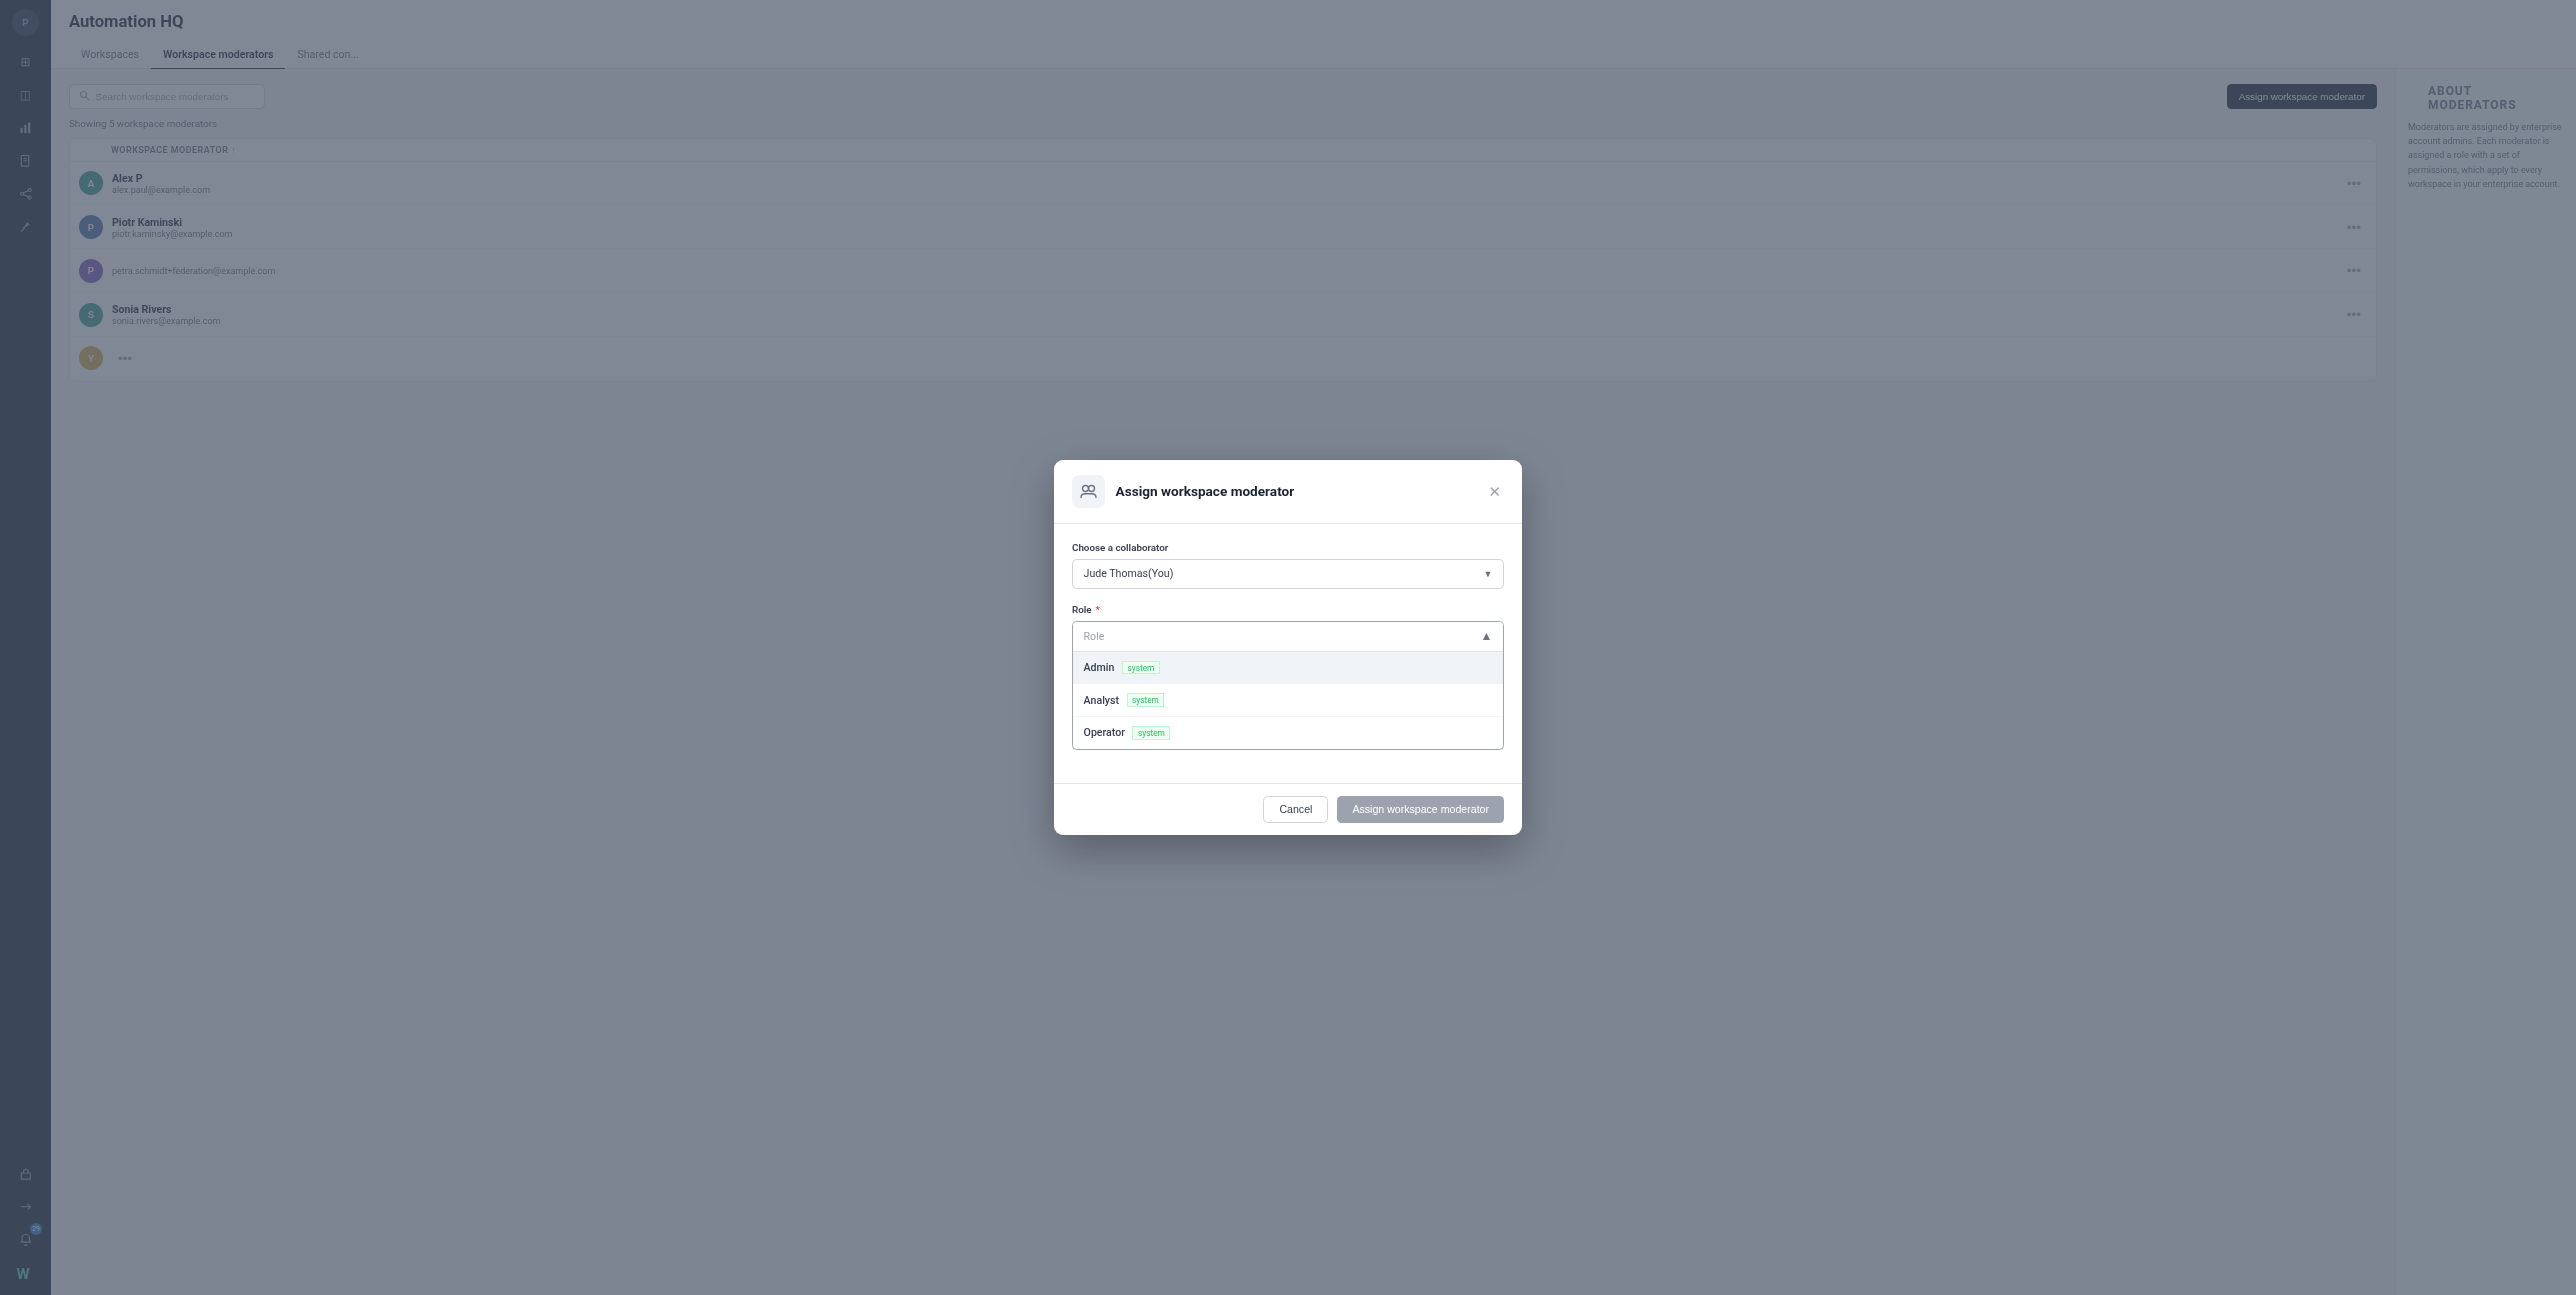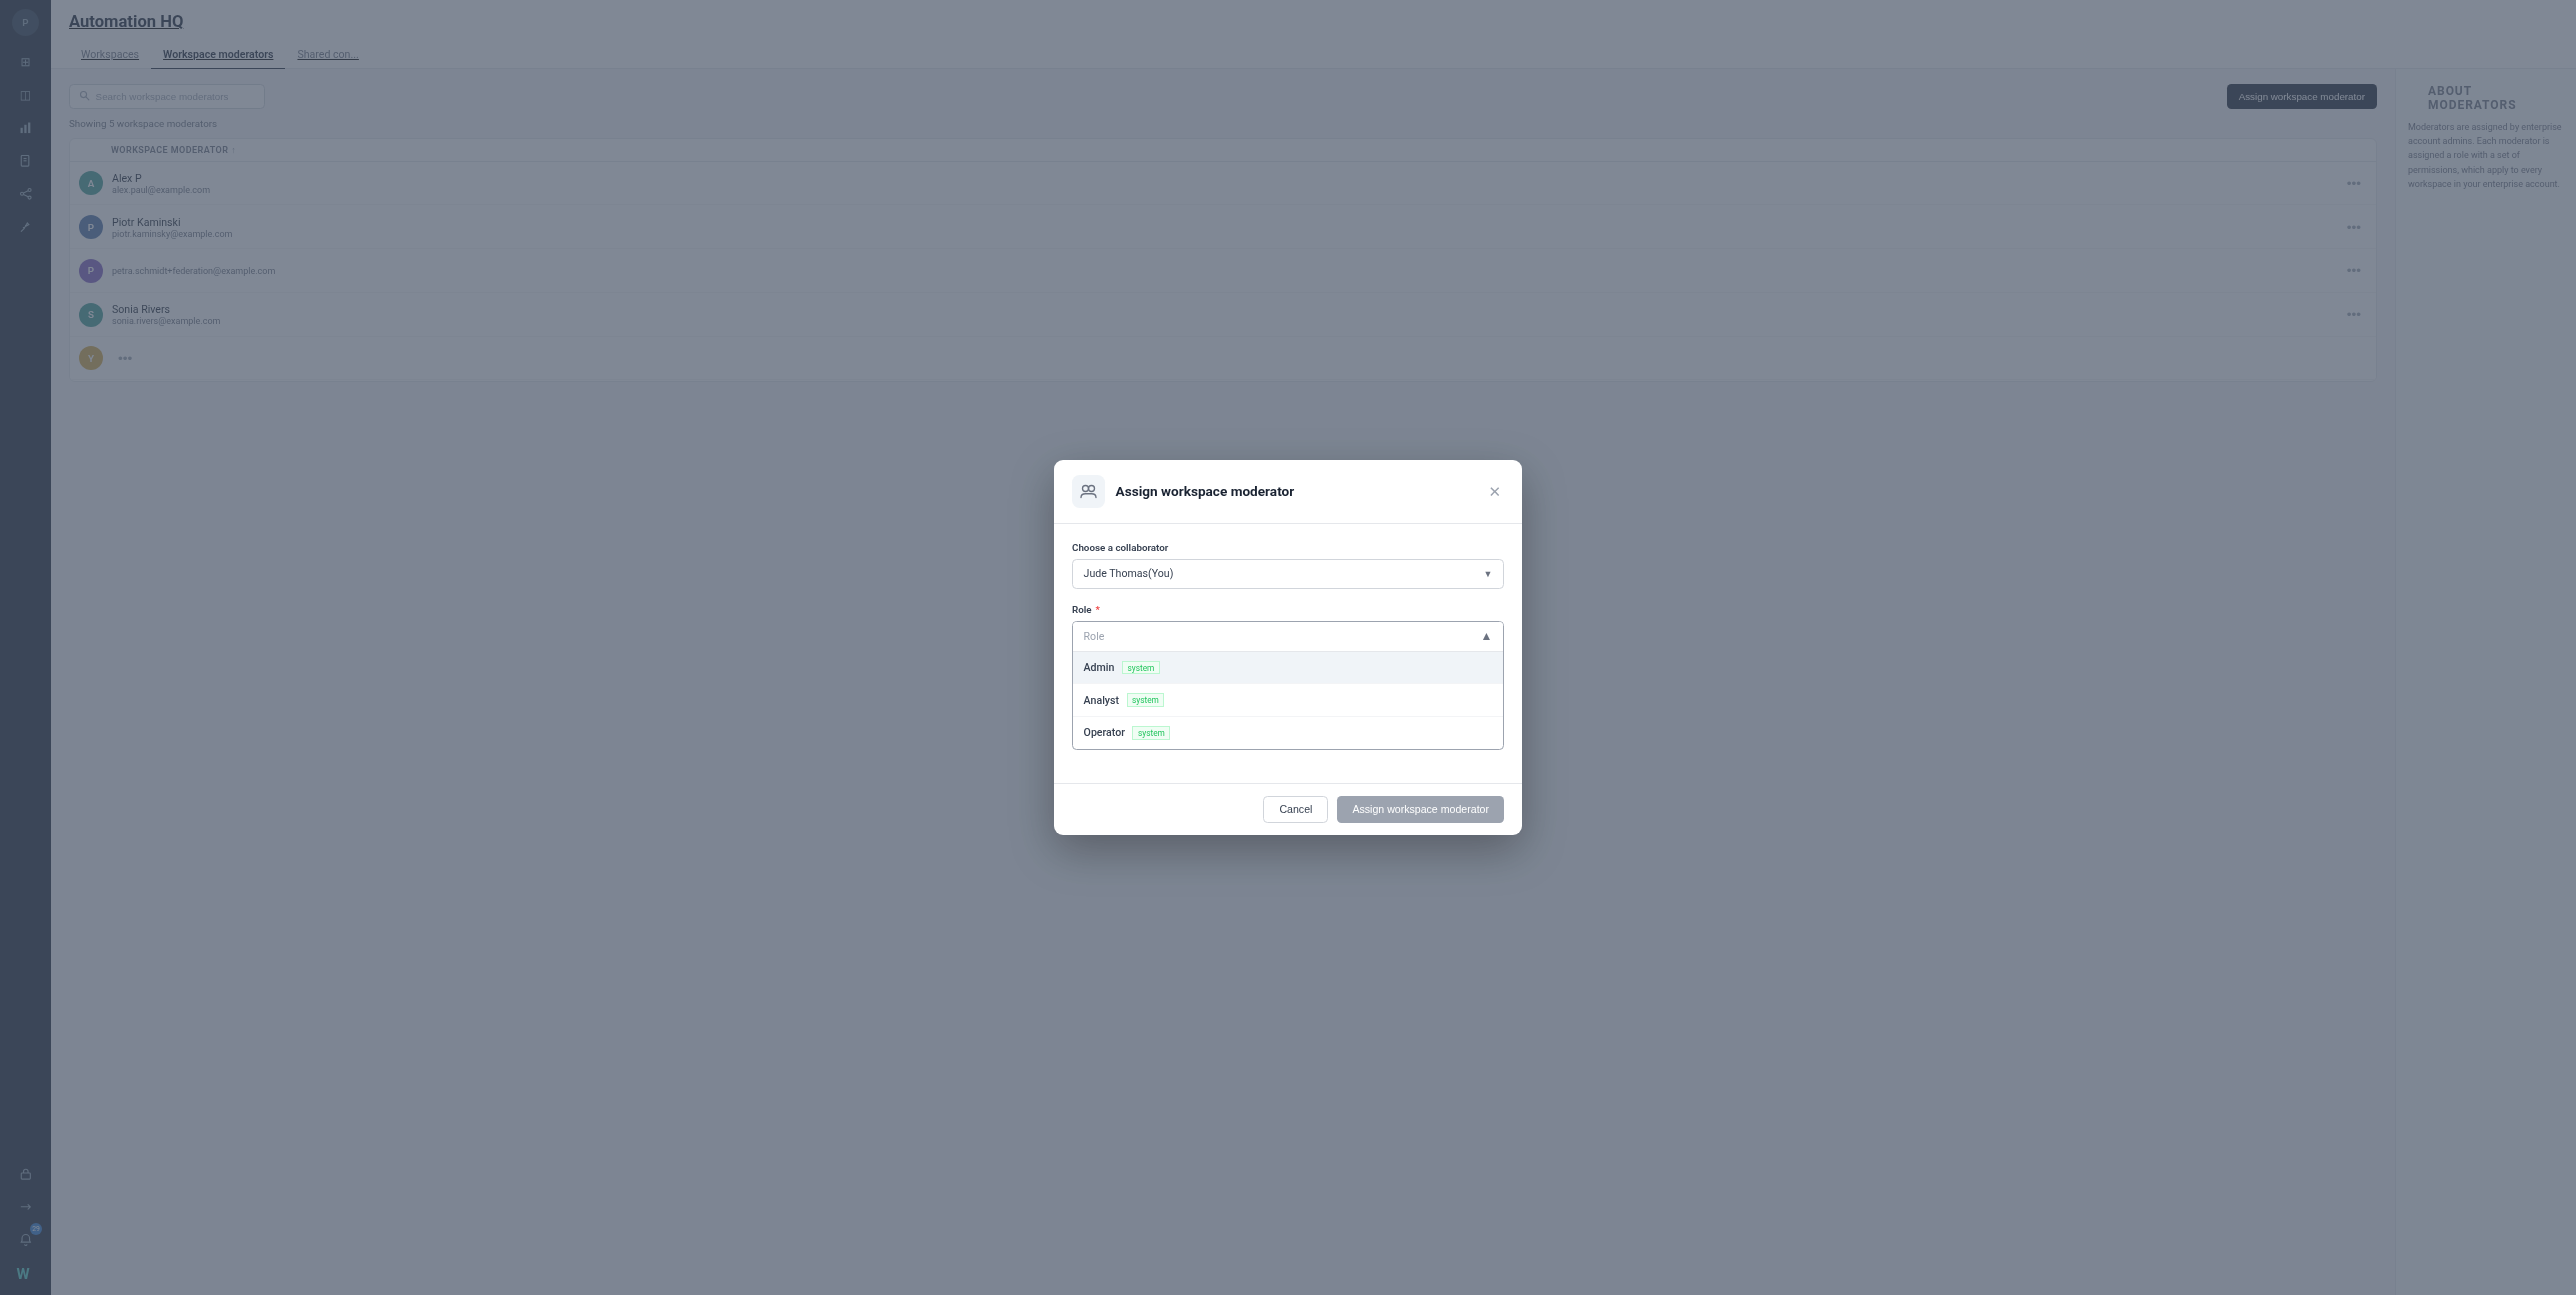--- a/index.html
+++ b/index.html
@@ -83,21 +83,20 @@
       display: flex;
       flex-direction: column;
       overflow: hidden;
     }
 
     
     .page-header {
       background: #fff;
       padding: 12px 18px 0;
       border-bottom: 0.8px solid #e5e7eb;
-      text-decoration: underline;
     }
     .page-title {
       font-size: 16.6px;
       font-weight: 700;
       color: #1a2332;
       margin-bottom: 9px;
     }
     .tabs {
       display: flex;
       gap: 0;
@@ -193,21 +192,21 @@
       flex-shrink: 0;
       margin-right: 9px;
     }
     .avatar-teal { background: #3d9991; }
     .avatar-blue { background: #4a6fa5; }
     .avatar-purple { background: #7c5cbf; }
     .avatar-green { background: #3d9991; }
     .avatar-yellow { background: #d4a843; }
 
     .user-info { flex: 1; }
-    .user-name { font-size: 10.6px; font-weight: 400; color: #1a2332; }
+    .user-name { font-size: 10.6px; font-weight: 700; color: #1a2332; }
     .user-email { font-size: 9px; color: #6b7280; }
 
     .row-actions {
       display: flex;
       align-items: center;
       gap: 3px;
     }
     .dots-button {
       background: none;
       border: none;

